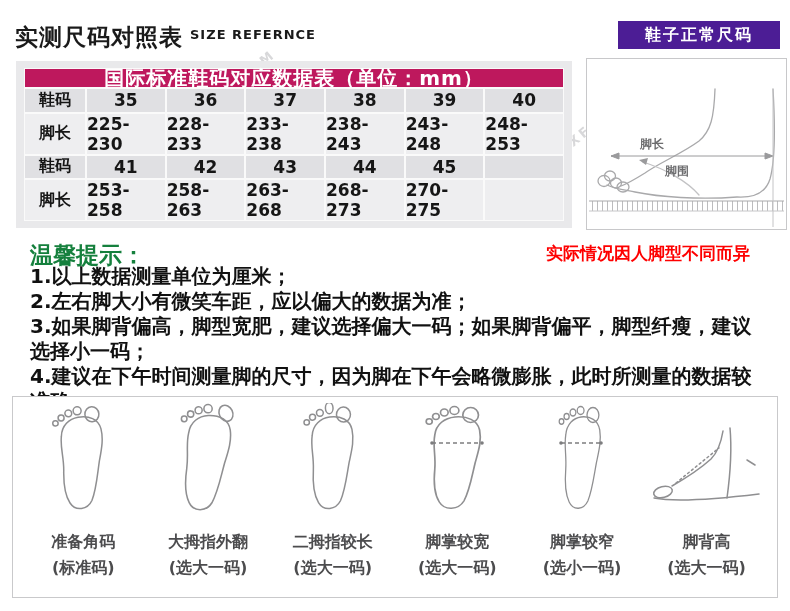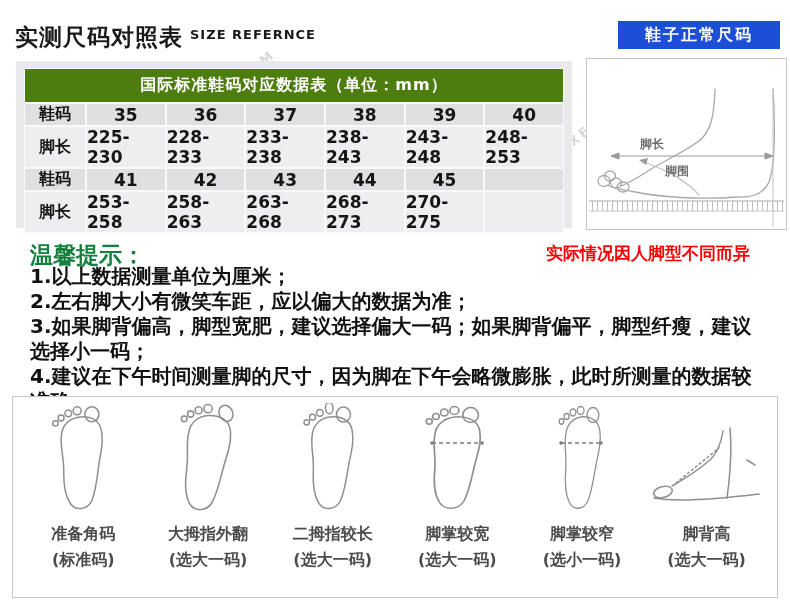--- a/index.html
+++ b/index.html
@@ -6,30 +6,30 @@
   html,body { background:#ffffff; }
   .page {
     position:relative; width:790px; height:611px; background:#fff; overflow:hidden;
     font-family:"DejaVu Sans","Liberation Sans",sans-serif; color:#1a1a1a;
   }
   
   .title-cn { position:absolute; left:15px; top:22px; font-size:23px; font-weight:bold; letter-spacing:1px; }
   .title-en { position:absolute; left:190px; top:27px; font-size:13px; font-weight:bold; letter-spacing:1px; }
   .banner {
     position:absolute; left:618px; top:21px; width:162px; height:28px;
-    background:#1d4ed8; color:#fff; font-size:16px; font-weight:bold;
+    background:#4c1d95; color:#fff; font-size:16px; font-weight:bold;
     display:flex; align-items:center; justify-content:center; letter-spacing:2px;
   }
   
   .tbl {
     position:absolute; left:16px; top:61px; width:556px; height:167px;
     background:#e9e9eb; padding:7px 8px; display:flex; flex-direction:column;
   }
   .tbl-caption {
-    height:35px; flex:none; background:#4d7c0f; color:#fff; font-size:16px; font-weight:bold;
+    height:20px; flex:none; background:#be185d; color:#fff; font-size:20px; font-weight:bold;
     display:flex; align-items:center; justify-content:center; letter-spacing:1px;
     border:1px solid #fafafa;
   }
   .tbl-row { flex:1; display:grid; grid-template-columns:62px repeat(6,1fr); }
   .cell {
     display:flex; align-items:center; justify-content:center;
     font-size:17px; font-weight:bold; color:#161616; border:1px solid #fafafa;
   }
   .row-size .cell { background:#e0e0e3; }
   .row-len  .cell { background:#eeeef0; }
@@ -49,21 +49,21 @@
   .tips-list { position:absolute; left:30px; top:264px; width:740px; }
   .tip-item { font-size:20px; font-weight:bold; color:#111; line-height:25px; }
   
   .foot-panel {
     position:absolute; left:12px; top:396px; width:766px; height:202px;
     background:#fff; border:1px solid #c9c9cb;
     display:flex; justify-content:space-around; align-items:flex-start; padding:4px 8px 0 8px;
   }
   .foot-fig { width:122px; display:flex; flex-direction:column; align-items:center; }
   .fig-art { height:116px; display:flex; align-items:center; justify-content:center; }
-  .fig-name  { font-size:16px; font-weight:bold; color:#4c4c4e; line-height:26px; margin-top:4px; white-space:nowrap; }
+  .fig-name  { font-size:16px; font-weight:bold; color:#4c4c4e; line-height:26px; margin-top:12px; white-space:nowrap; }
   .fig-advice{ font-size:16px; font-weight:bold; color:#4c4c4e; line-height:26px; white-space:nowrap; }
   .sketch { stroke:#8f8f91; fill:none; stroke-width:1.5; stroke-linecap:round; stroke-linejoin:round; }
   
   .wm { position:absolute; pointer-events:none; }
   .wm-text {
     color:#d4d4d6; font-size:13px; font-weight:bold; letter-spacing:3px;
     transform:rotate(-40deg); display:inline-block; opacity:.9;
   }
   .wm-logo rect { fill:#cdcdd0; opacity:.85; }
 </style>

